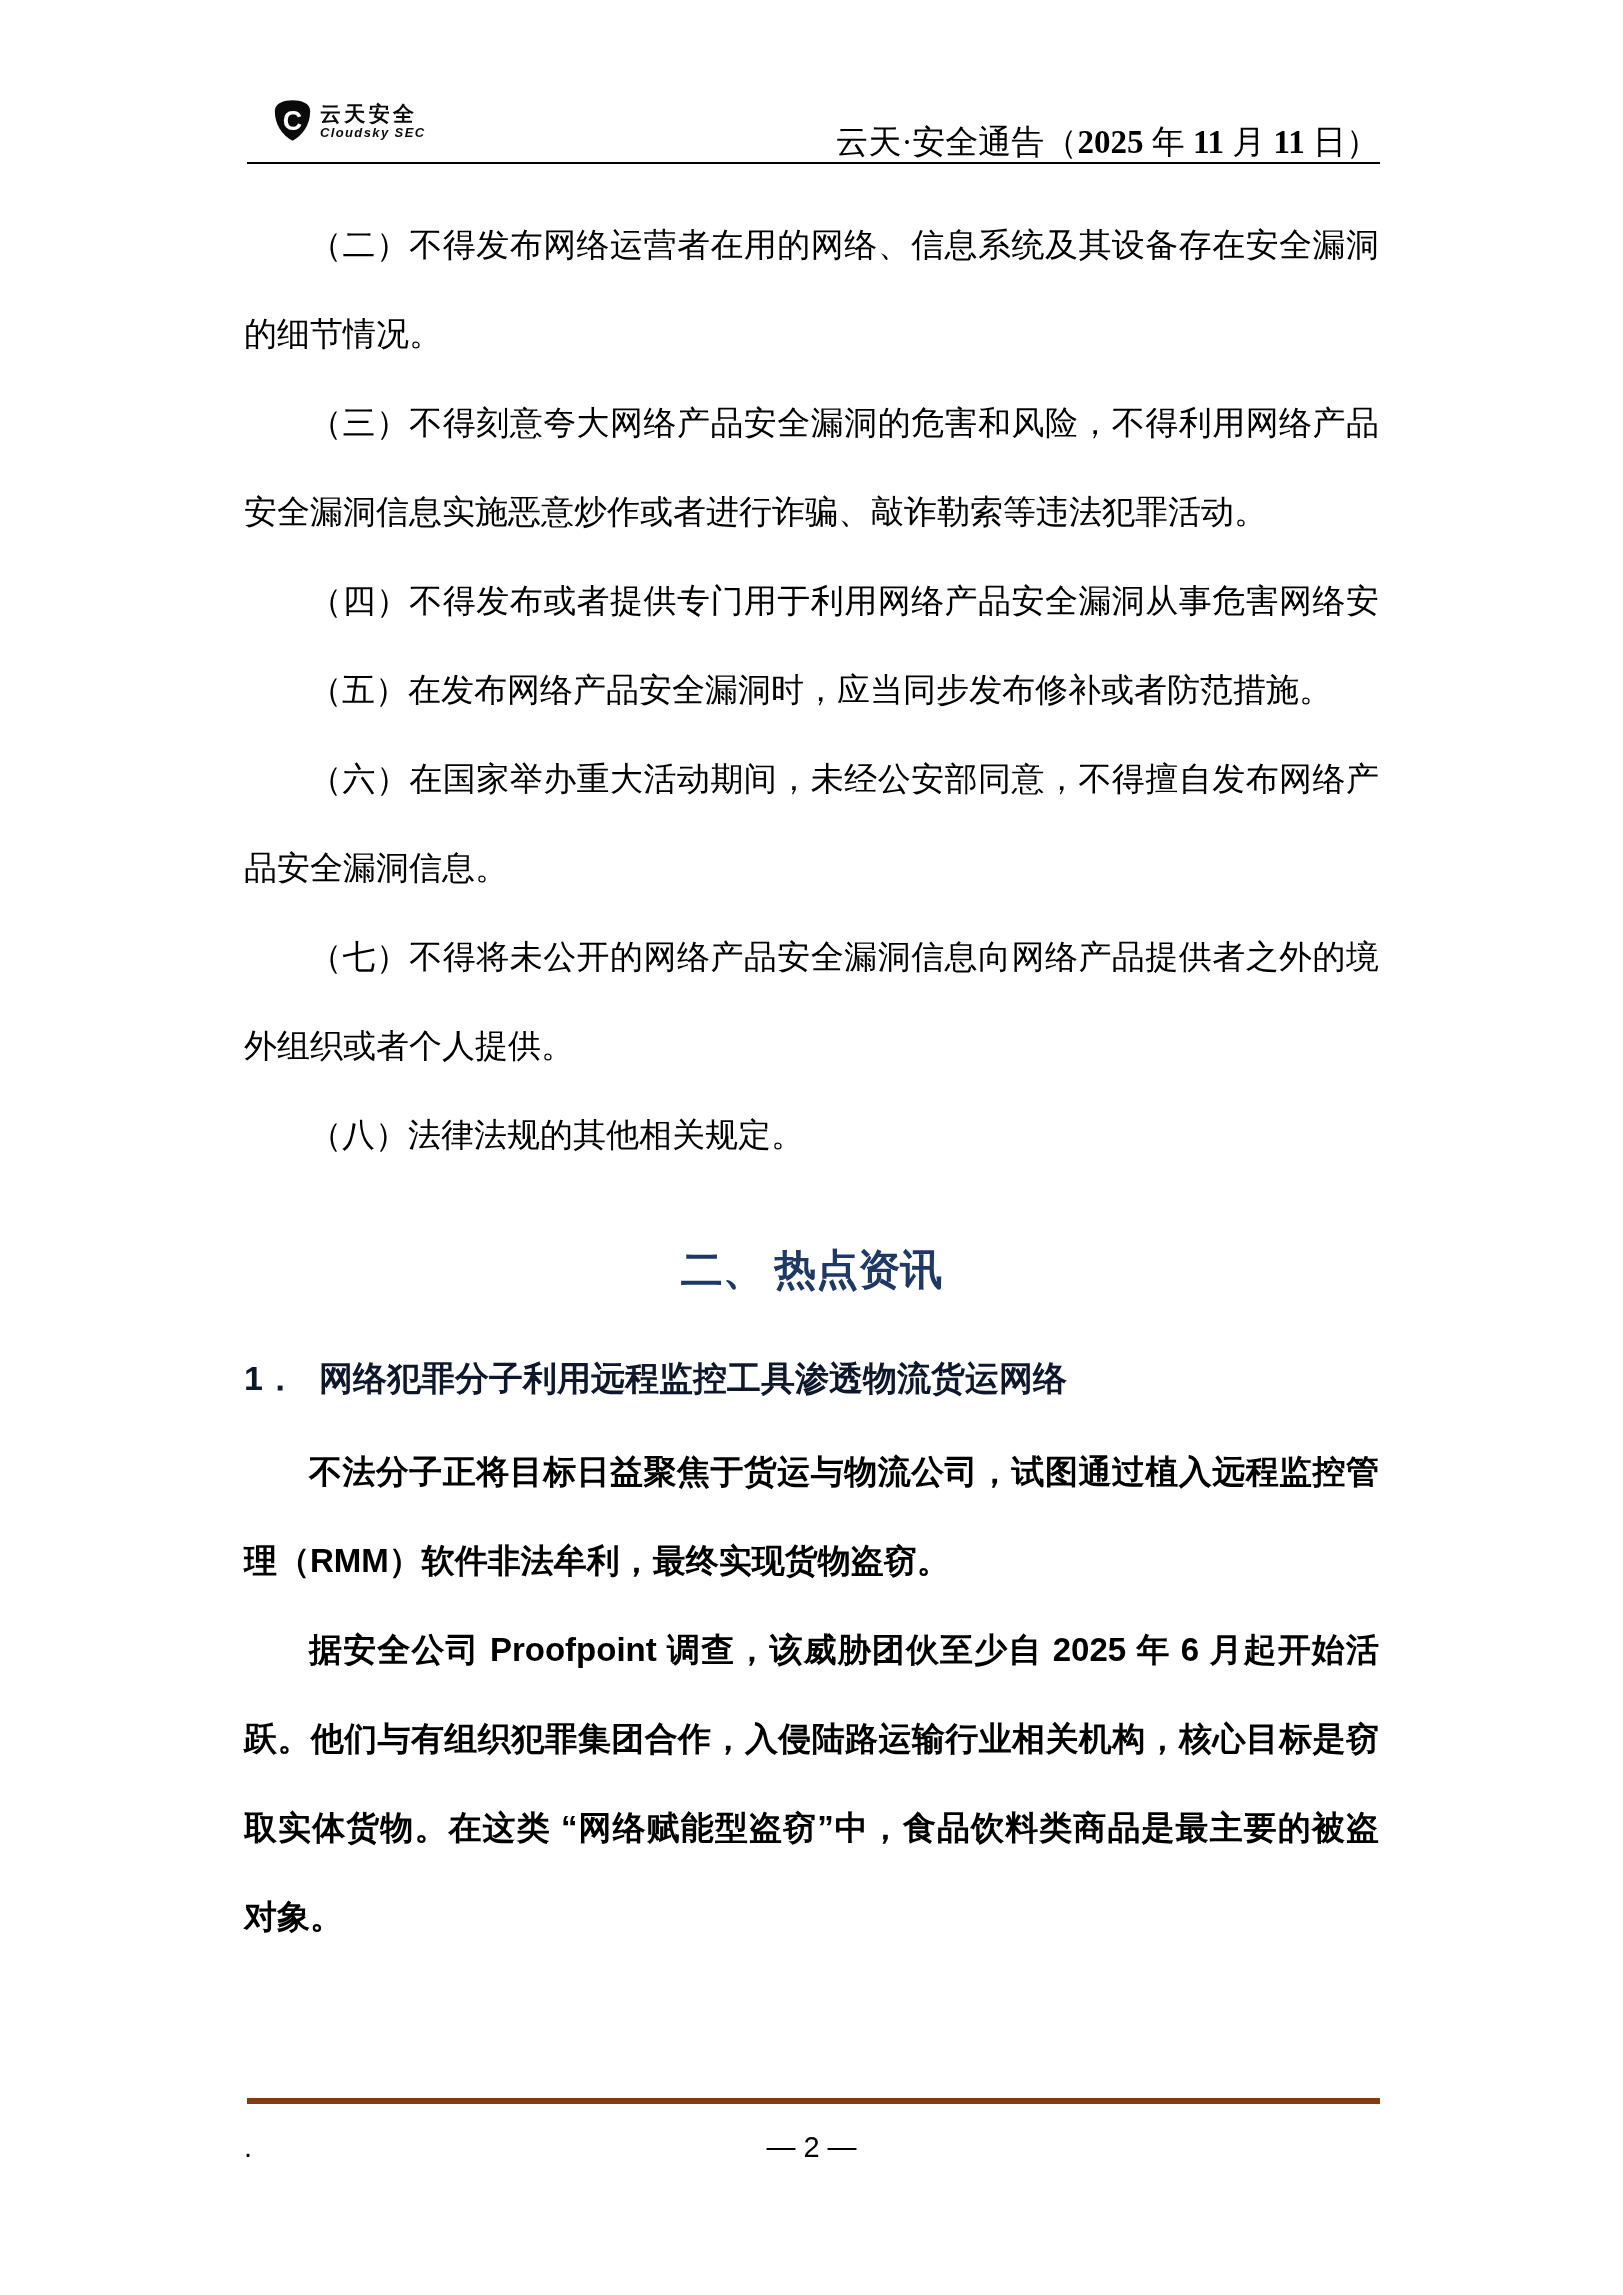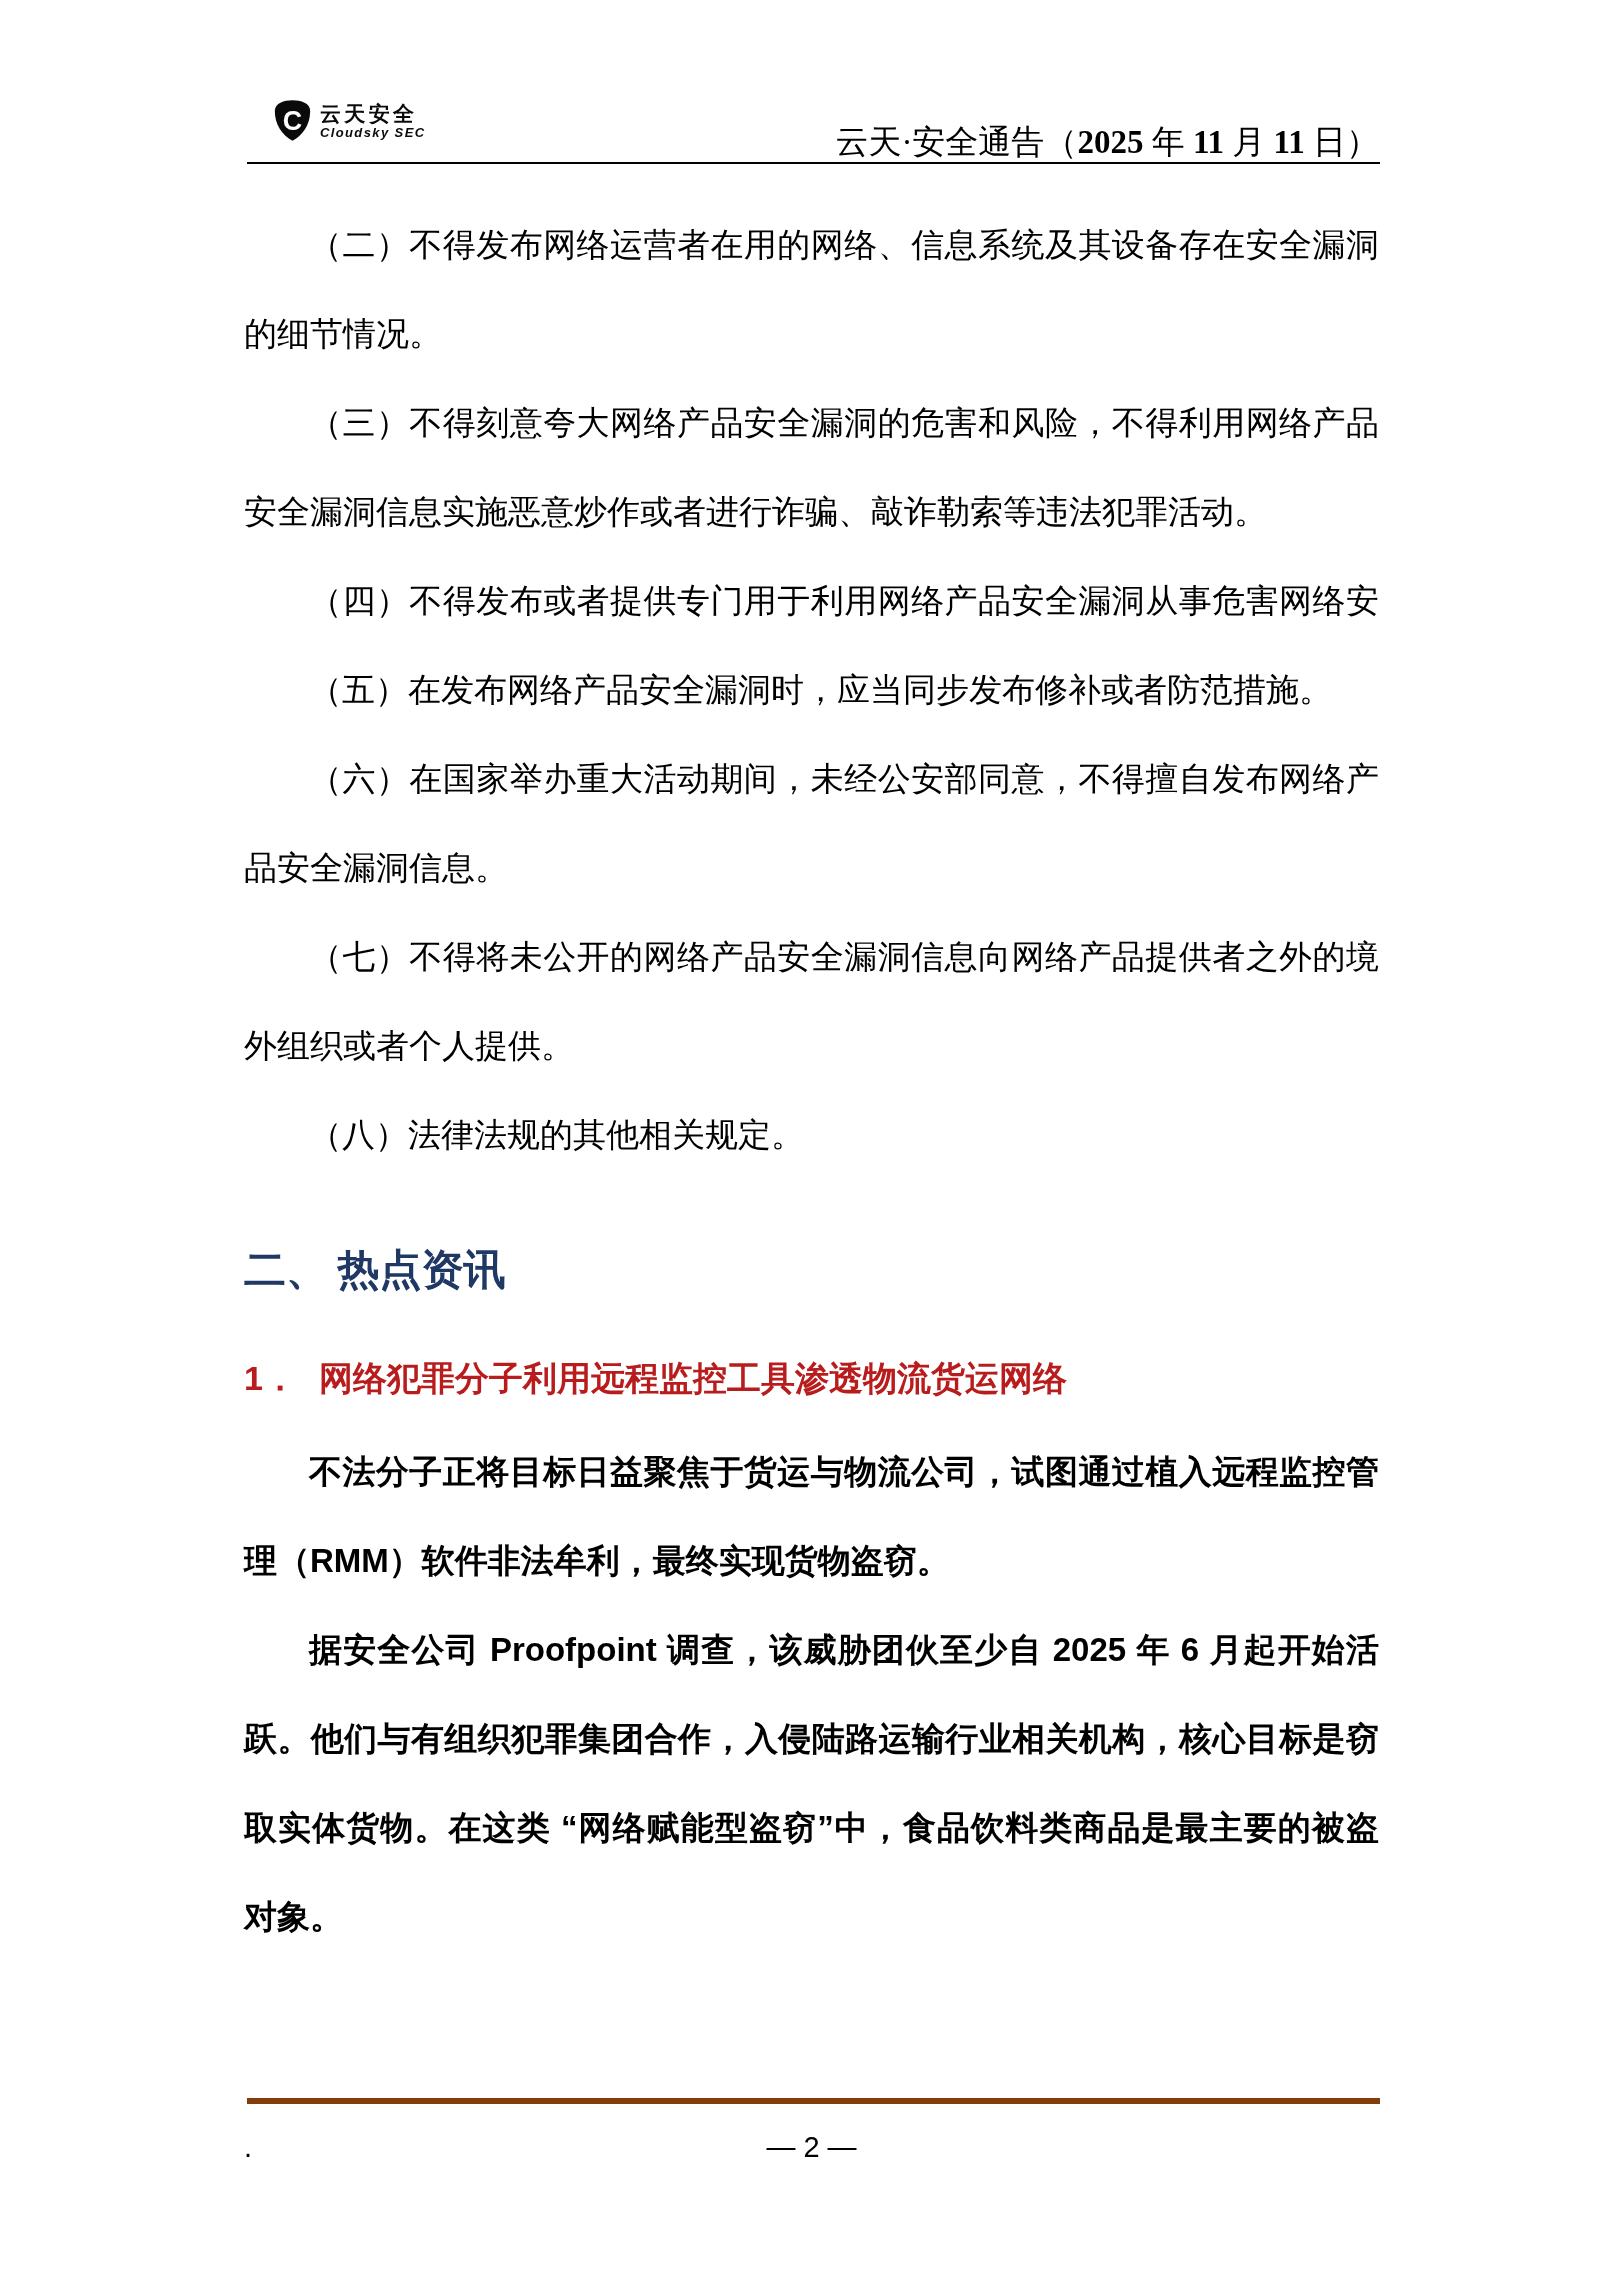--- a/index.html
+++ b/index.html
@@ -24,26 +24,26 @@
   .header-title span{white-space:pre;}
   .header-title .b{font-weight:bold;}
   .header-rule{position:absolute;left:247px;top:162px;width:1133px;height:2px;background:#000;}
   
   .content{position:absolute;left:244px;top:200px;width:1135px;}
   .bline{height:89px;line-height:89px;font-size:33px;white-space:nowrap;}
   .ind{text-indent:65px;}
   .just{text-align:justify;text-align-last:justify;}
   .sec-heading{
     margin-top:60px;height:61px;line-height:61px;
-    font-size:42px;font-weight:bold;color:#1F3864;white-space:nowrap;
+    font-size:42px;font-weight:bold;color:#1F3864;white-space:nowrap;text-align:center;
   }
   .sec-heading .sec-title{margin-left:9.5px;}
   .sub-heading{
     margin-top:52px;height:52px;line-height:52px;
-    font-size:34px;font-weight:bold;color:#b91c1c;white-space:nowrap;
+    font-size:34px;font-weight:bold;color:#0f172a;white-space:nowrap;
   }
   .sub-heading .sub-num{display:inline-block;width:75px;}
   .para2{margin-top:23px;font-weight:bold;}
   
   .footer-rule{position:absolute;left:247px;top:2098px;width:1133px;height:5.5px;background:#843C0C;}
   .stray-dot{position:absolute;left:244px;top:2133px;font-size:29px;line-height:29px;color:#000;}
   .page-number{
     position:absolute;left:0;top:2131px;width:1623px;
     text-align:center;font-size:29px;line-height:33px;color:#000;
   }

